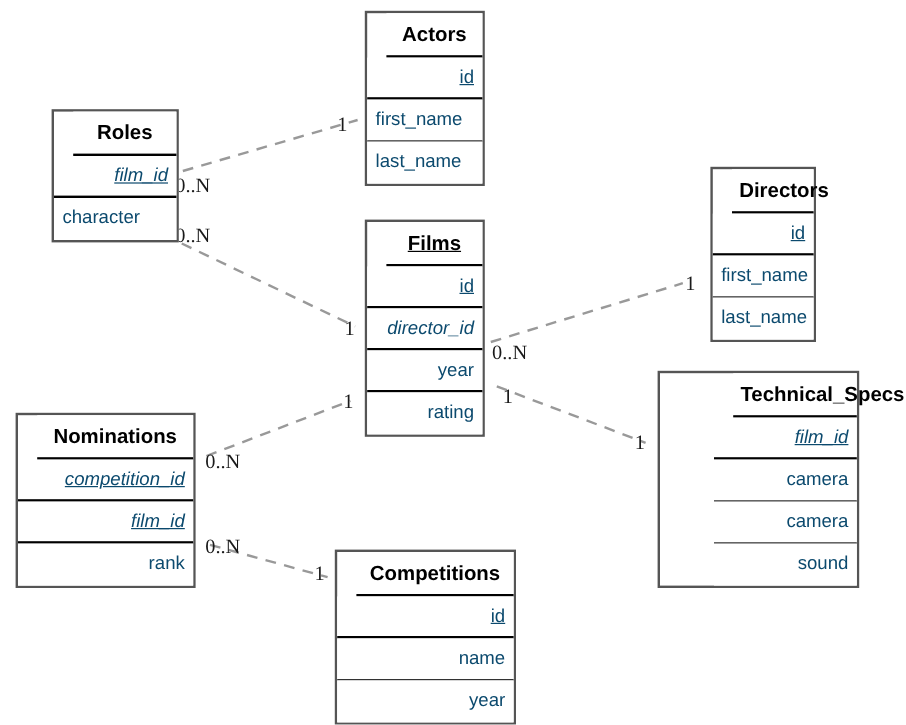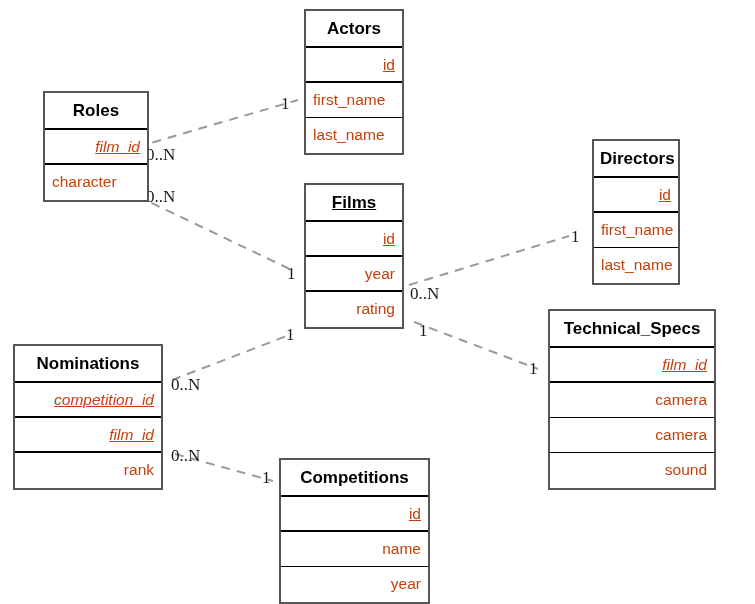--- a/index.html
+++ b/index.html
@@ -31,28 +31,29 @@
     height: 37px;
     line-height: 35px;
     text-align: center;
     font-weight: bold;
     font-size: 17px;
     color: #000000;
     border-bottom: 2px solid #000000;
     background: #ffffff;
     white-space: nowrap;
     padding: 0 6px;
+    margin-left: 16px;
   }
   .entity .attr {
     box-sizing: border-box;
     height: 35px;
     line-height: 33px;
     text-align: right;
     font-size: 15.5px;
-    color: #c2410c;
+    color: #0c4a6e;
     padding: 0 7px;
     border-bottom: 1px solid #000000;
     background: #ffffff;
     white-space: nowrap;
     overflow: hidden;
   }
   .entity .attr:last-child {
     border-bottom: none;
   }
   .entity .attr.keyline {
@@ -152,20 +153,23 @@
     <div class="attr left">
       <span class="t">last_name</span>
     </div>
   </div>
 
   <div class="entity" style="left:304px; top:183px; width:100px;text-decoration:underline;">
     <div class="title">Films</div>
     <div class="attr pk keyline">
       <span class="t">id</span>
     </div>
+    <div class="attr fk keyline">
+      <span class="t">director_id</span>
+    </div>
     <div class="attr keyline">
       <span class="t">year</span>
     </div>
     <div class="attr">
       <span class="t">rating</span>
     </div>
   </div>
 
   <div class="entity" style="left:592px; top:139px; width:88px;">
     <div class="title">Directors</div>
@@ -173,21 +177,21 @@
       <span class="t">id</span>
     </div>
     <div class="attr">
       <span class="t">first_name</span>
     </div>
     <div class="attr">
       <span class="t">last_name</span>
     </div>
   </div>
 
-  <div class="entity" style="left:548px; top:309px; width:168px;">
+  <div class="entity" style="left:548px; top:309px; width:168px;padding-left:45px;">
     <div class="title">Technical_Specs</div>
     <div class="attr pkfk keyline">
       <span class="t">film_id</span>
     </div>
     <div class="attr">
       <span class="t">camera</span>
     </div>
     <div class="attr">
       <span class="t">camera</span>
     </div>

